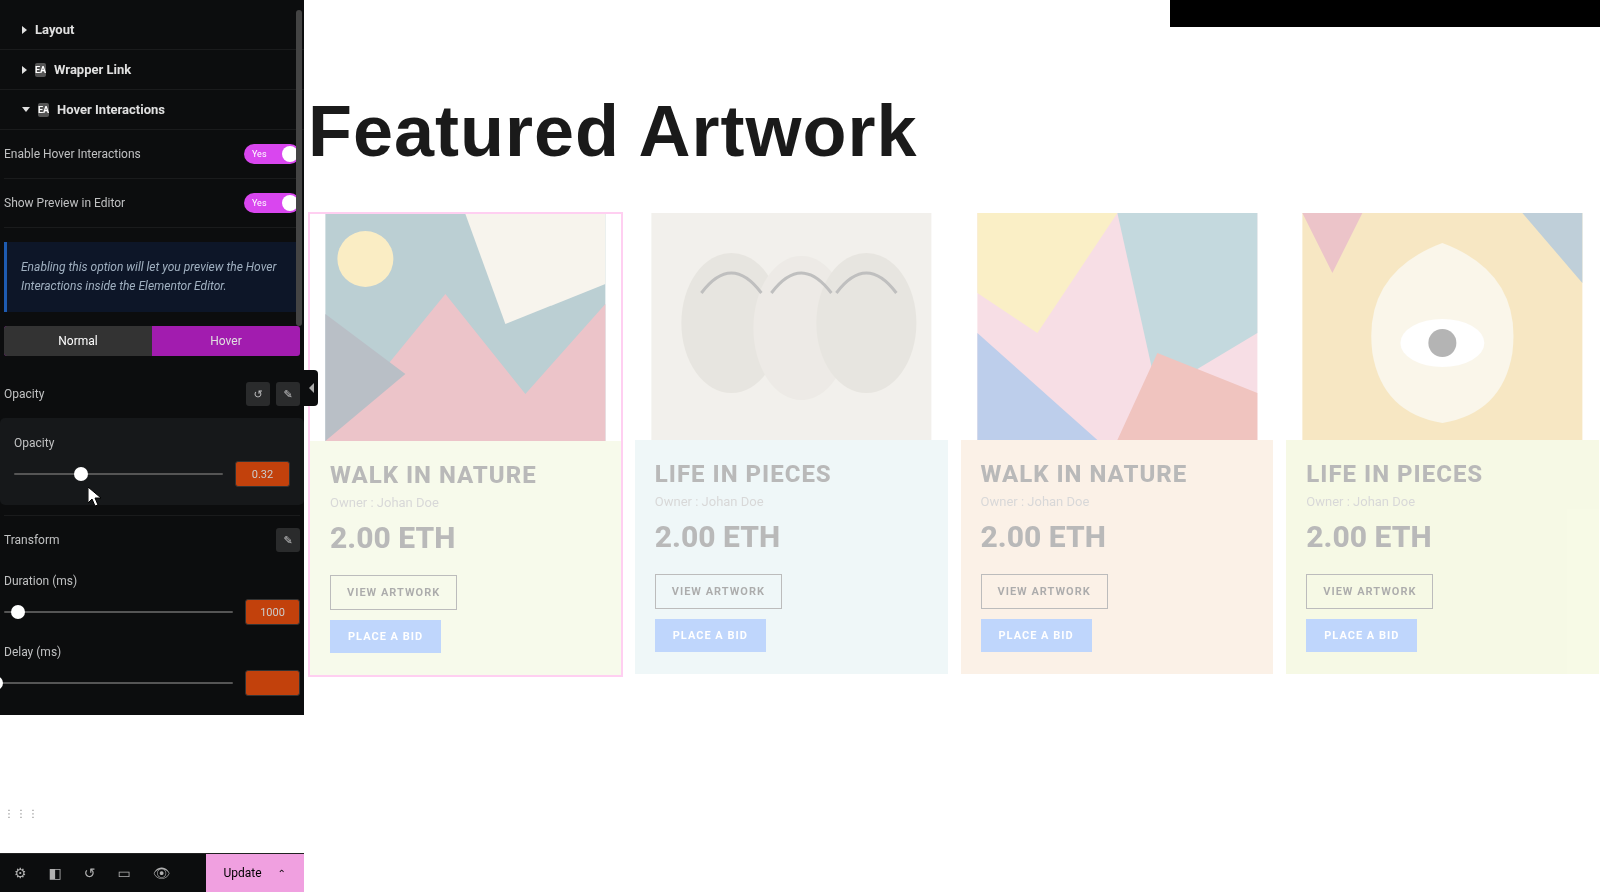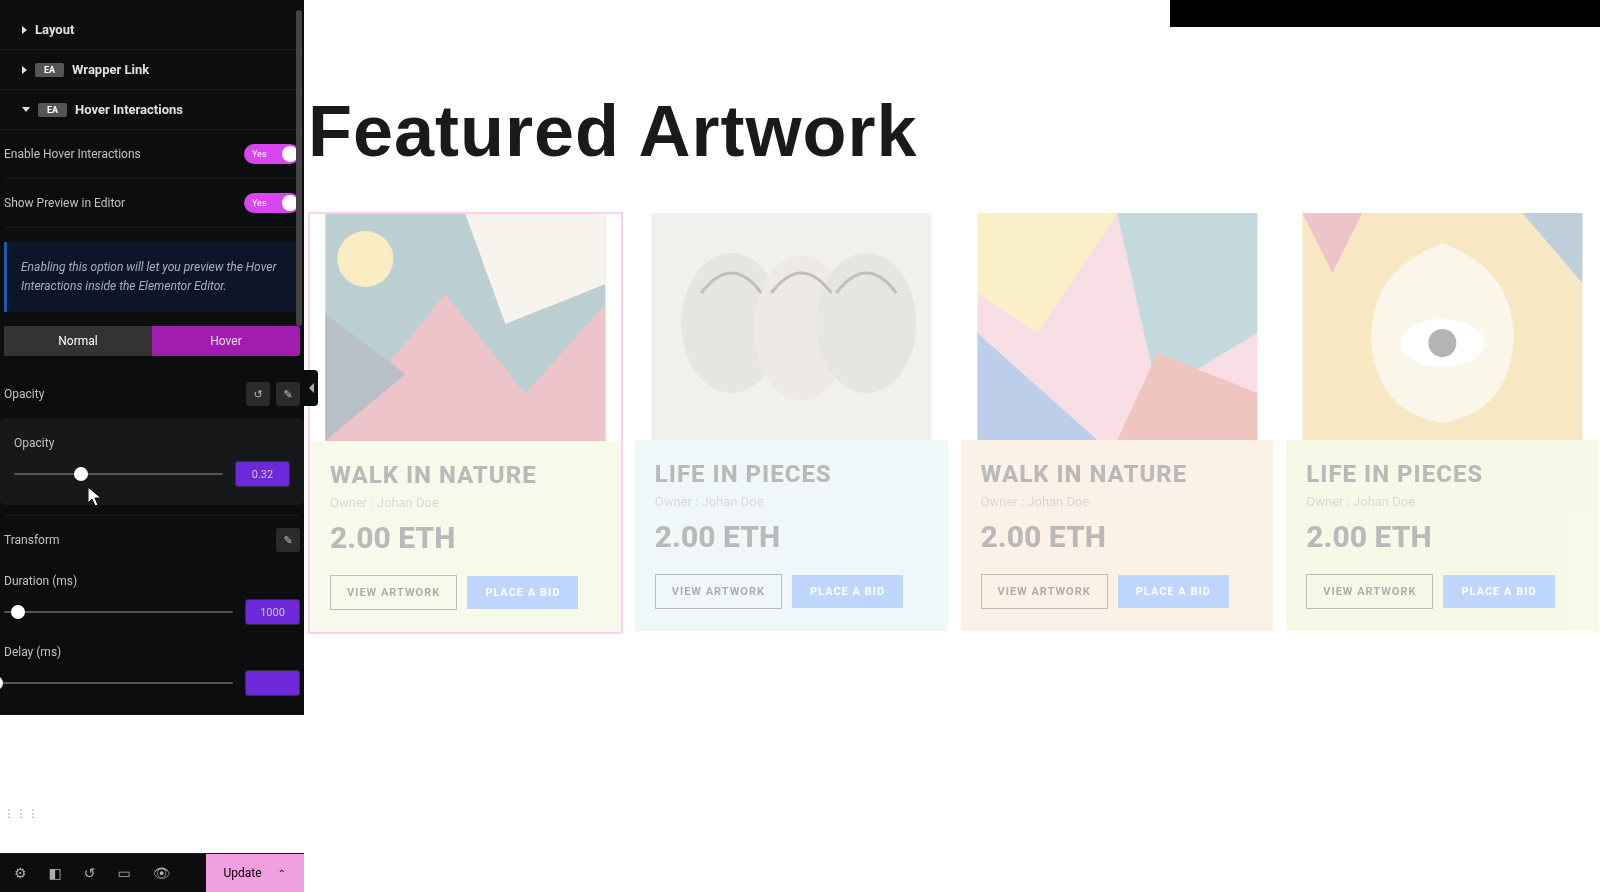--- a/index.html
+++ b/index.html
@@ -4,37 +4,37 @@
 <style>
 * { margin:0; padding:0; box-sizing:border-box; font-family:-apple-system,BlinkMacSystemFont,"Segoe UI",Roboto,sans-serif; }
 body { background:#fff; width:1600px; height:892px; overflow:hidden; position:relative; }
 
 
 .sidebar { position:absolute; left:0; top:0; width:304px; height:715px; background:#0c0d0e; color:#e0e0e0; display:flex; flex-direction:column; }
 .panel-scroll { flex:1; overflow-y:auto; padding-top:10px; }
 .panel-row { padding:12px 22px; font-size:13px; font-weight:700; color:#e0e0e0; display:flex; align-items:center; gap:8px; cursor:pointer; border-bottom:1px solid #1a1b1c; }
 .caret-right { width:0; height:0; border-top:4px solid transparent; border-bottom:4px solid transparent; border-left:5px solid #e0e0e0; }
 .caret-down { width:0; height:0; border-left:4px solid transparent; border-right:4px solid transparent; border-top:5px solid #e0e0e0; }
-.ea-badge { background:#555; color:#fff; font-size:9px; padding:2px 9px; border-radius:2px; font-weight:700; }
+.ea-badge { background:#555; color:#fff; font-size:9px; padding:2px 0; border-radius:2px; font-weight:700; }
 .section-body { padding:0 4px; }
 .ctrl-row { display:flex; justify-content:space-between; align-items:center; padding:14px 0; border-bottom:1px solid #1a1b1c; font-size:12px; color:#c0c1c2; }
 .toggle { width:56px; height:20px; background:#d946ef; border-radius:10px; position:relative; display:flex; align-items:center; padding:0 8px; font-size:9px; color:#fff; cursor:pointer; }
 .toggle .knob { position:absolute; right:2px; width:16px; height:16px; background:#fff; border-radius:50%; }
 .info-box { background:#0d1628; border-left:3px solid #1e5bb0; padding:16px 14px; margin:14px 0; font-size:12px; font-style:italic; color:#a0b0c0; line-height:1.6; }
 .tab-bar { display:flex; background:#a21caf; border-radius:3px; overflow:hidden; margin:14px 0; }
 .tab { flex:1; text-align:center; padding:8px 0; font-size:12px; cursor:pointer; }
 .tab.active { background:#333; color:#fff; }
 .prop-row { display:flex; justify-content:space-between; align-items:center; padding:12px 0; font-size:12px; color:#c0c1c2; }
 .prop-actions { display:flex; gap:6px; }
 .icon-btn { width:24px; height:24px; background:#2a2b2c; border-radius:3px; display:flex; align-items:center; justify-content:center; cursor:pointer; font-size:11px; }
 .sub-panel { background:#16181a; border-radius:5px; padding:14px 14px 18px; margin:0 -4px 10px; }
 .slider-row { display:flex; align-items:center; gap:12px; margin-top:10px; }
 .slider-track { flex:1; height:2px; background:#555; position:relative; border-radius:2px; }
 .slider-thumb { position:absolute; top:50%; width:14px; height:14px; background:#fff; border-radius:50%; transform:translate(-50%,-50%); cursor:pointer; }
-.slider-val { width:55px; height:26px; background:#6d28d9; border:1px solid #333; border-radius:3px; text-align:center; font-size:11px; color:#ccc; display:flex; align-items:center; justify-content:center; }
+.slider-val { width:55px; height:26px; background:#c2410c; border:1px solid #333; border-radius:3px; text-align:center; font-size:11px; color:#ccc; display:flex; align-items:center; justify-content:center; }
 .gen-head { font-size:12px; font-weight:700; color:#e0e0e0; padding:16px 0 8px; }
 .select-box { width:135px; height:28px; background:#1a1b1c; border:1px solid #333; border-radius:3px; display:flex; align-items:center; justify-content:space-between; padding:0 10px; font-size:12px; color:#c0c1c2; cursor:pointer; }
 .cursor { position:absolute; left:88px; top:487px; pointer-events:none; z-index:10; }
 
 
 .bottom-bar { position:absolute; left:0; bottom:0; width:304px; height:39px; background:#0c0d0e; border-top:1px solid #222; display:flex; align-items:center; }
 .bot-icons { display:flex; gap:22px; padding:0 14px; color:#b0b0b0; }
 .bot-icons span { cursor:pointer; font-size:14px; }
 .update-btn { margin-left:auto; height:100%; background:#f0a0e0; color:#000; font-size:12px; padding:0 18px; display:flex; align-items:center; gap:16px; cursor:pointer; }
 
@@ -50,21 +50,21 @@
 .black-strip { position:absolute; right:0; top:0; width:430px; height:27px; background:#000; }
 .featured-title { font-size:72px; font-weight:700; letter-spacing:1px; color:#1a1a1a; padding:90px 0 40px 4px; font-family:"Segoe UI",sans-serif; }
 .cards { display:flex; gap:11px; padding-left:4px; opacity:0.32; }
 .card { width:318px; border:1px solid rgba(255,0,200,0); }
 .card.sel { border:2px solid #ff6bd6; }
 .thumb { width:100%; height:227px; position:relative; overflow:hidden; }
 .card-body { padding:20px 20px 22px; }
 .card-title { font-size:24px; font-weight:800; letter-spacing:1px; color:#2a2a2a; margin-bottom:6px; }
 .owner { font-size:13px; color:#888; margin-bottom:10px; }
 .price { font-size:30px; font-weight:800; color:#2a2a2a; margin-bottom:20px; }
-.btn-row { display:flex; flex-direction:row; gap:10px; align-items:center; }
+.btn-row { display:flex; flex-direction:column; gap:10px; align-items:flex-start; }
 .view-btn { border:1px solid #333; padding:10px 16px; font-size:11px; font-weight:700; letter-spacing:1px; cursor:pointer; background:transparent; }
 .bid-btn { background:#3b82f6; color:#fff; padding:10px 18px; font-size:11px; font-weight:700; letter-spacing:1px; cursor:pointer; border:none; }
 .bg-green { background:#e9f2c4; }
 .bg-blue { background:#cfe8ea; }
 .bg-orange { background:#f5d4b8; }
 .bg-lime { background:#e6efb0; }
 
 
 .thumb svg { width:100%; height:100%; display:block; }
 

